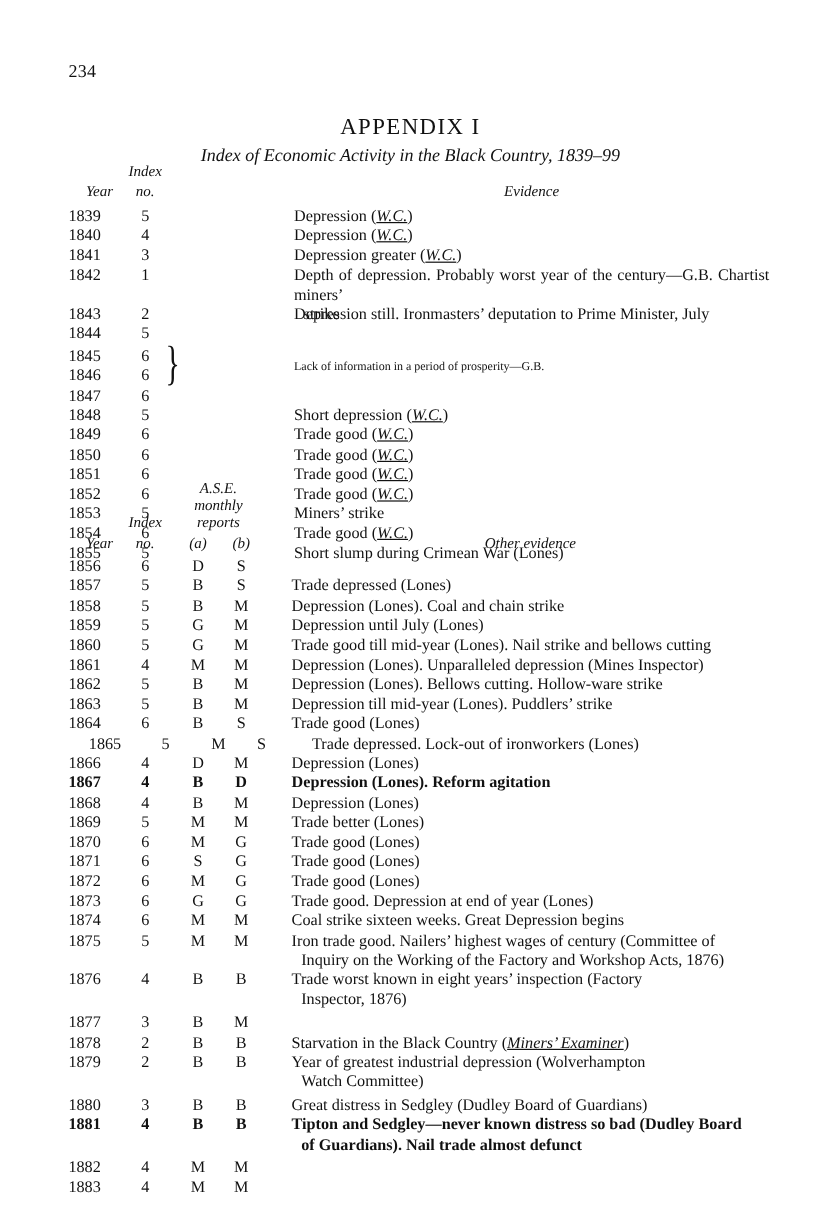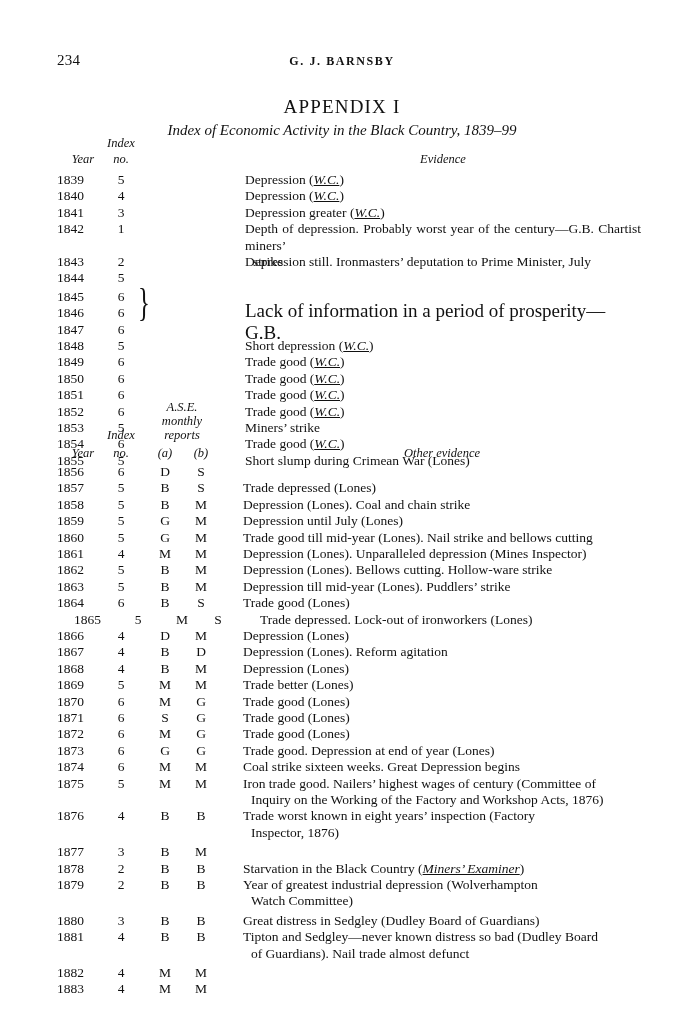--- a/index.html
+++ b/index.html
@@ -84,21 +84,20 @@
   }
   em.it { font-style:italic;text-decoration:underline; }
 </style>
 </head>
 <body>
 
 <div class="page">
 
   <div class="runhead">
     <span class="folio">234</span>
-    <span class="author">G. J. BARNSBY</span>
   </div>
 
   <div class="appendix">APPENDIX I</div>
   <div class="subtitle">Index of Economic Activity in the Black Country, 1839–99</div>
 
   <div class="tbl t1" id="table1">
       <div class="hdr-stack h-index1">Index</div>
       <div class="hdr-stack h-year">Year</div>
       <div class="hdr-stack h-no">no.</div>
       <div class="hdr-stack h-evid">Evidence</div>
@@ -177,21 +176,21 @@
         <span class="c-year">1854</span>
         <span class="c-index">6</span>
         <span class="c-ev single">Trade good (<em class="it">W.C.</em>)</span>
       </div>
       <div class="row" style="position: absolute; top: 300.8px; left: 0px; width: 684px; height: 16.4px;">
         <span class="c-year">1855</span>
         <span class="c-index">5</span>
         <span class="c-ev single">Short slump during Crimean War (Lones)</span>
       </div>
       <div class="brace" style="top: 131px;">}</div>
-      <div style="position: absolute; left: 245px; top: 148px; width: 396px; font-size: 19px;">Lack of information in a period of prosperity—G.B.</div>
+      <div style="position: absolute; left: 245px; top: 148px; width: 396px; font-size: 10px;">Lack of information in a period of prosperity—G.B.</div>
     </div>
   <div class="tbl t2" id="table2">
       <div class="hdr-stack h-ase">A.S.E.</div>
       <div class="hdr-stack h-month">monthly</div>
       <div class="hdr-stack h-reports">reports</div>
       <div class="hdr-stack h-index2">Index</div>
       <div class="hdr-stack h-year2">Year</div>
       <div class="hdr-stack h-no2">no.</div>
       <div class="hdr-stack h-a">(a)</div>
       <div class="hdr-stack h-b">(b)</div>
@@ -265,21 +264,21 @@
         <span class="c-b">S</span>
         <span class="c-ev single">Trade depressed. Lock-out of ironworkers (Lones)</span>
       </div>
       <div class="row" style="position: absolute; top: 180px; left: 0px; width: 616px; height: 16.4px; padding-left: 20px;">
         <span class="c-year">1866</span>
         <span class="c-index">4</span>
         <span class="c-a">D</span>
         <span class="c-b">M</span>
         <span class="c-ev single">Depression (Lones)</span>
       </div>
-      <div class="row" style="position: absolute; top: 196.4px; left: 0px; width: 684px; height: 16.4px;">
+      <div class="row" style="position: absolute; top: 196.4px; left: 0px; width: 684px; height: 16.4px; font-weight: bold;">
         <span class="c-year">1867</span>
         <span class="c-index">4</span>
         <span class="c-a">B</span>
         <span class="c-b">D</span>
         <span class="c-ev single">Depression (Lones). Reform agitation</span>
       </div>
       <div class="row" style="position: absolute; top: 212.8px; left: 0px; width: 588px; height: 16.4px;">
         <span class="c-year">1868</span>
         <span class="c-index">4</span>
         <span class="c-a">B</span>
@@ -362,21 +361,21 @@
         <span class="c-b">B</span>
         <span class="c-ev">Year of greatest industrial depression (Wolverhampton<span class="cont">Watch Committee)</span></span>
       </div>
       <div class="row" style="position: absolute; top: 464.8px; left: 0px; width: 684px; height: 16.4px;">
         <span class="c-year">1880</span>
         <span class="c-index">3</span>
         <span class="c-a">B</span>
         <span class="c-b">B</span>
         <span class="c-ev single">Great distress in Sedgley (Dudley Board of Guardians)</span>
       </div>
-      <div class="row" style="position: absolute; top: 481.2px; left: 0px; width: 684px; height: 16.4px;">
+      <div class="row" style="position: absolute; top: 481.2px; left: 0px; width: 684px; height: 16.4px; font-weight: bold;">
         <span class="c-year">1881</span>
         <span class="c-index">4</span>
         <span class="c-a">B</span>
         <span class="c-b">B</span>
         <span class="c-ev">Tipton and Sedgley—never known distress so bad (Dudley Board<span class="cont">of Guardians). Nail trade almost defunct</span></span>
       </div>
       <div class="row" style="position: absolute; top: 517px; left: 0px; width: 684px; height: 16.4px;">
         <span class="c-year">1882</span>
         <span class="c-index">4</span>
         <span class="c-a">M</span>

